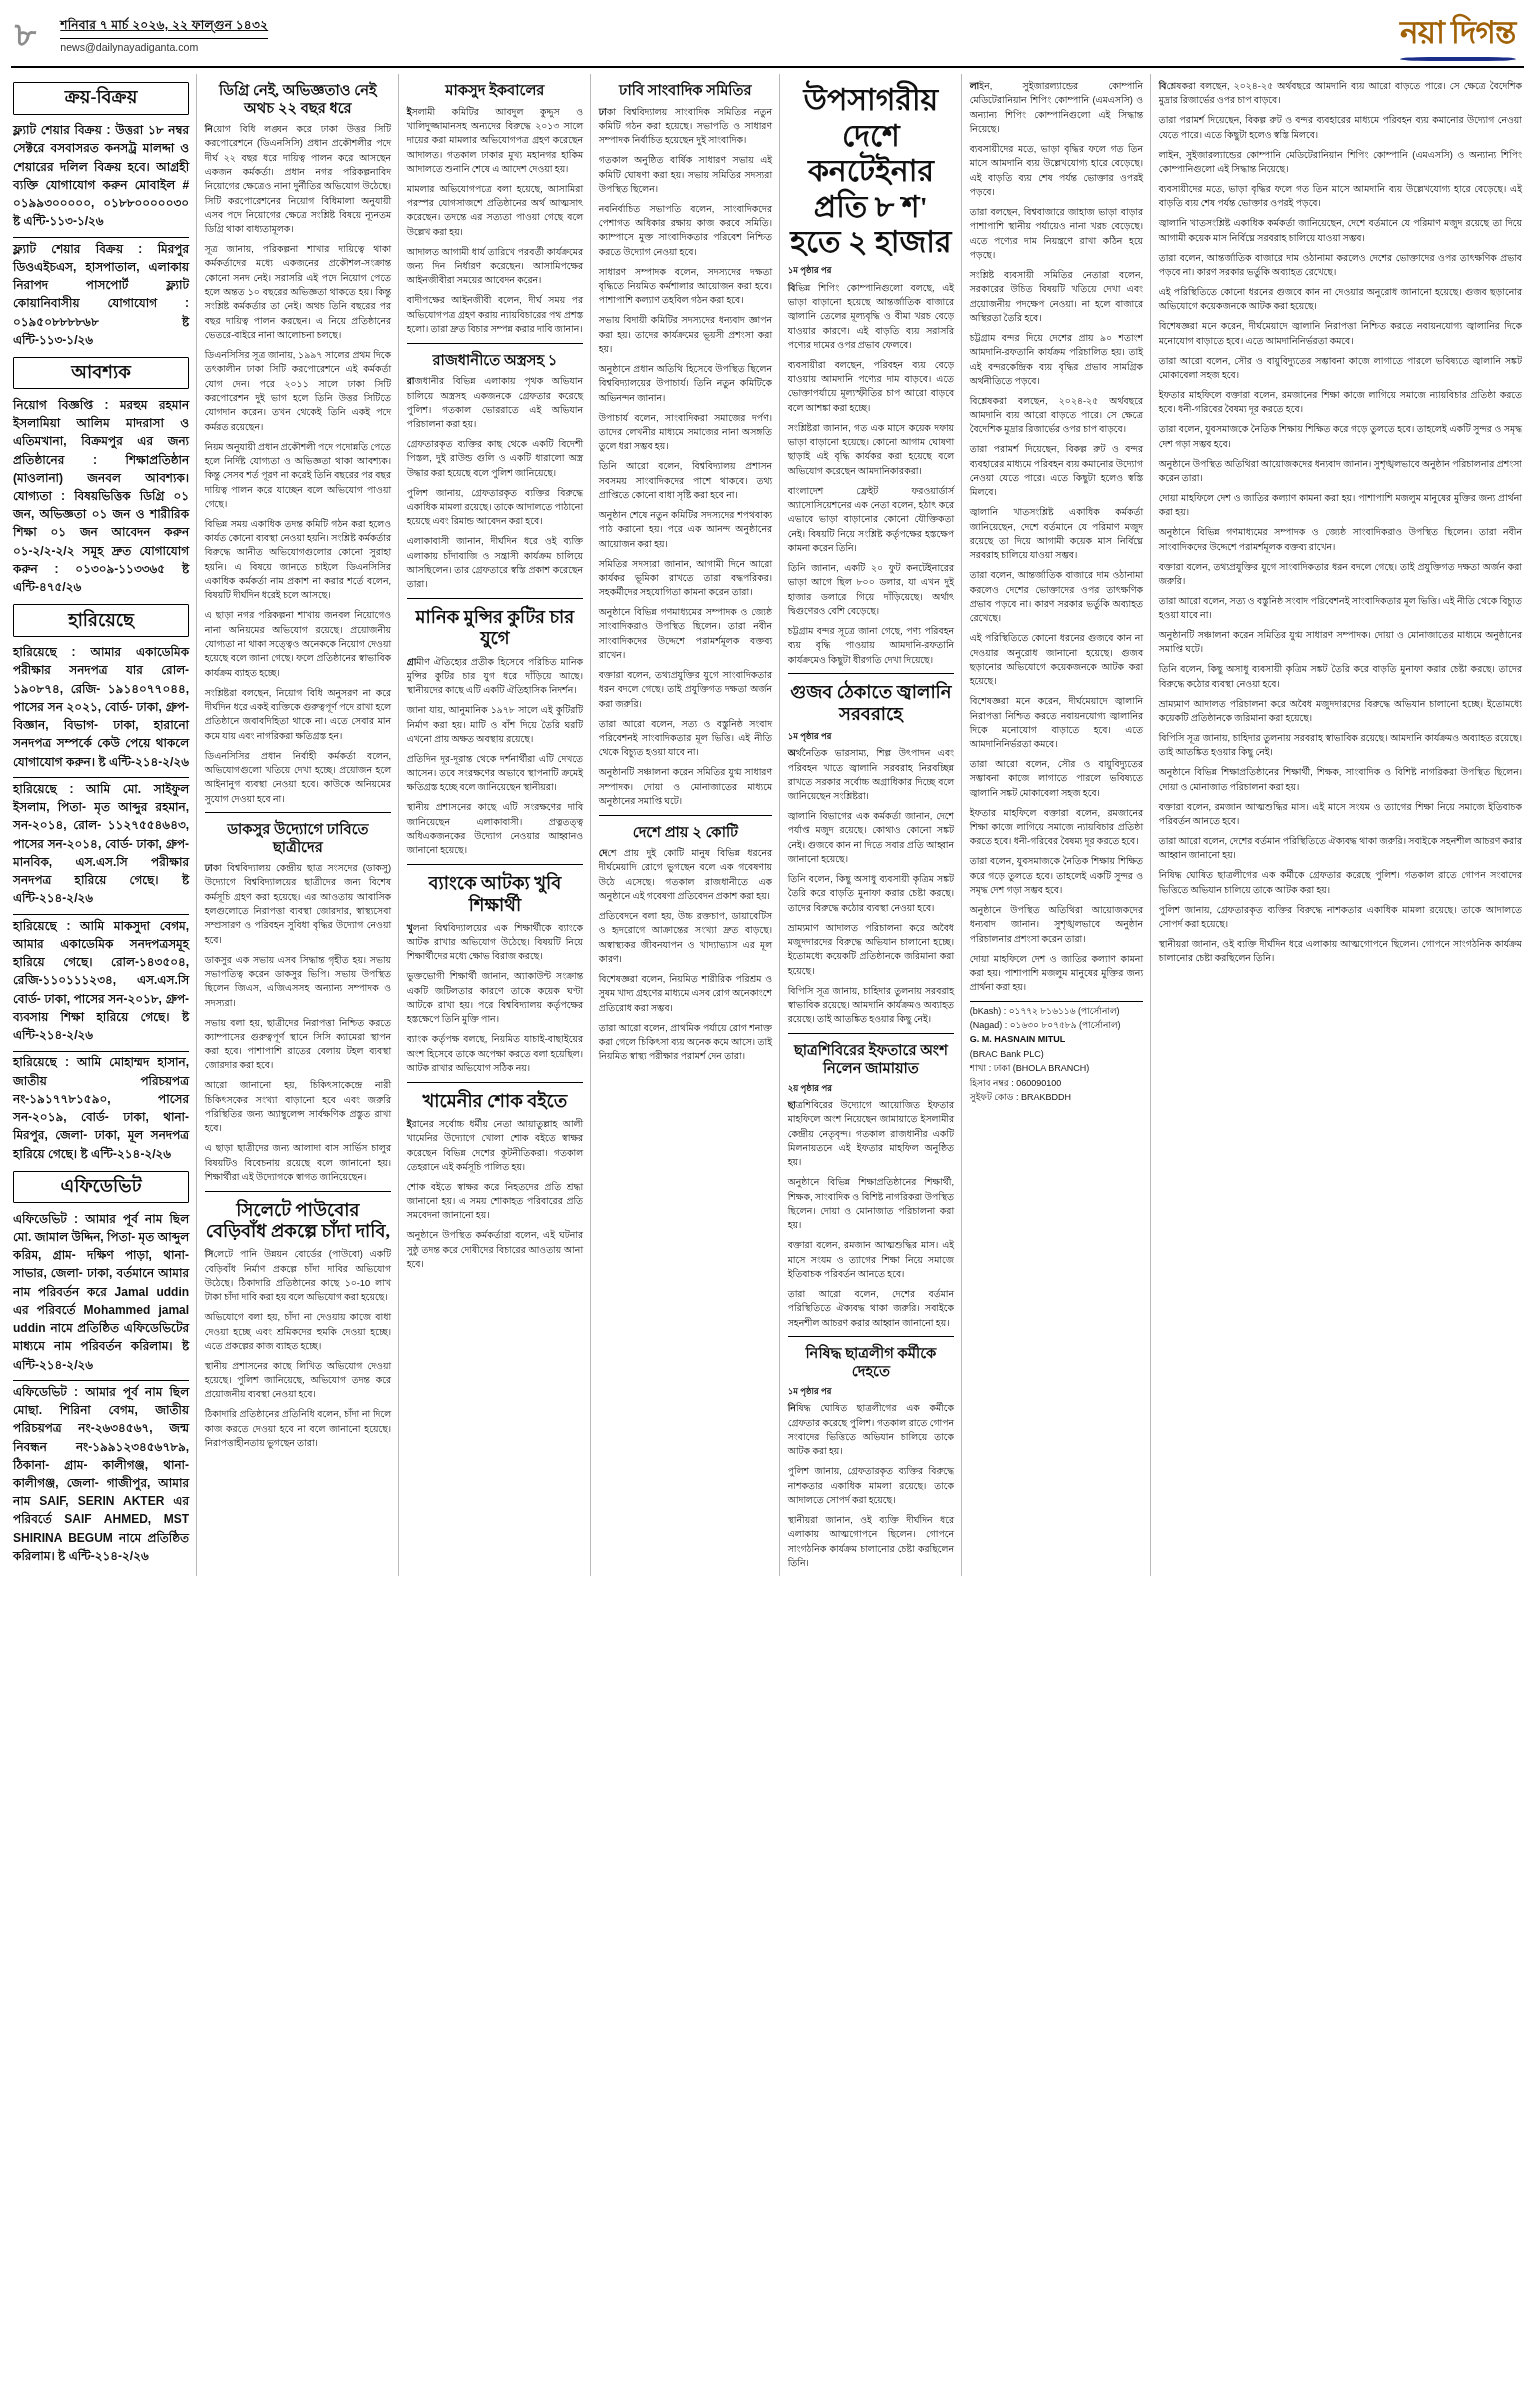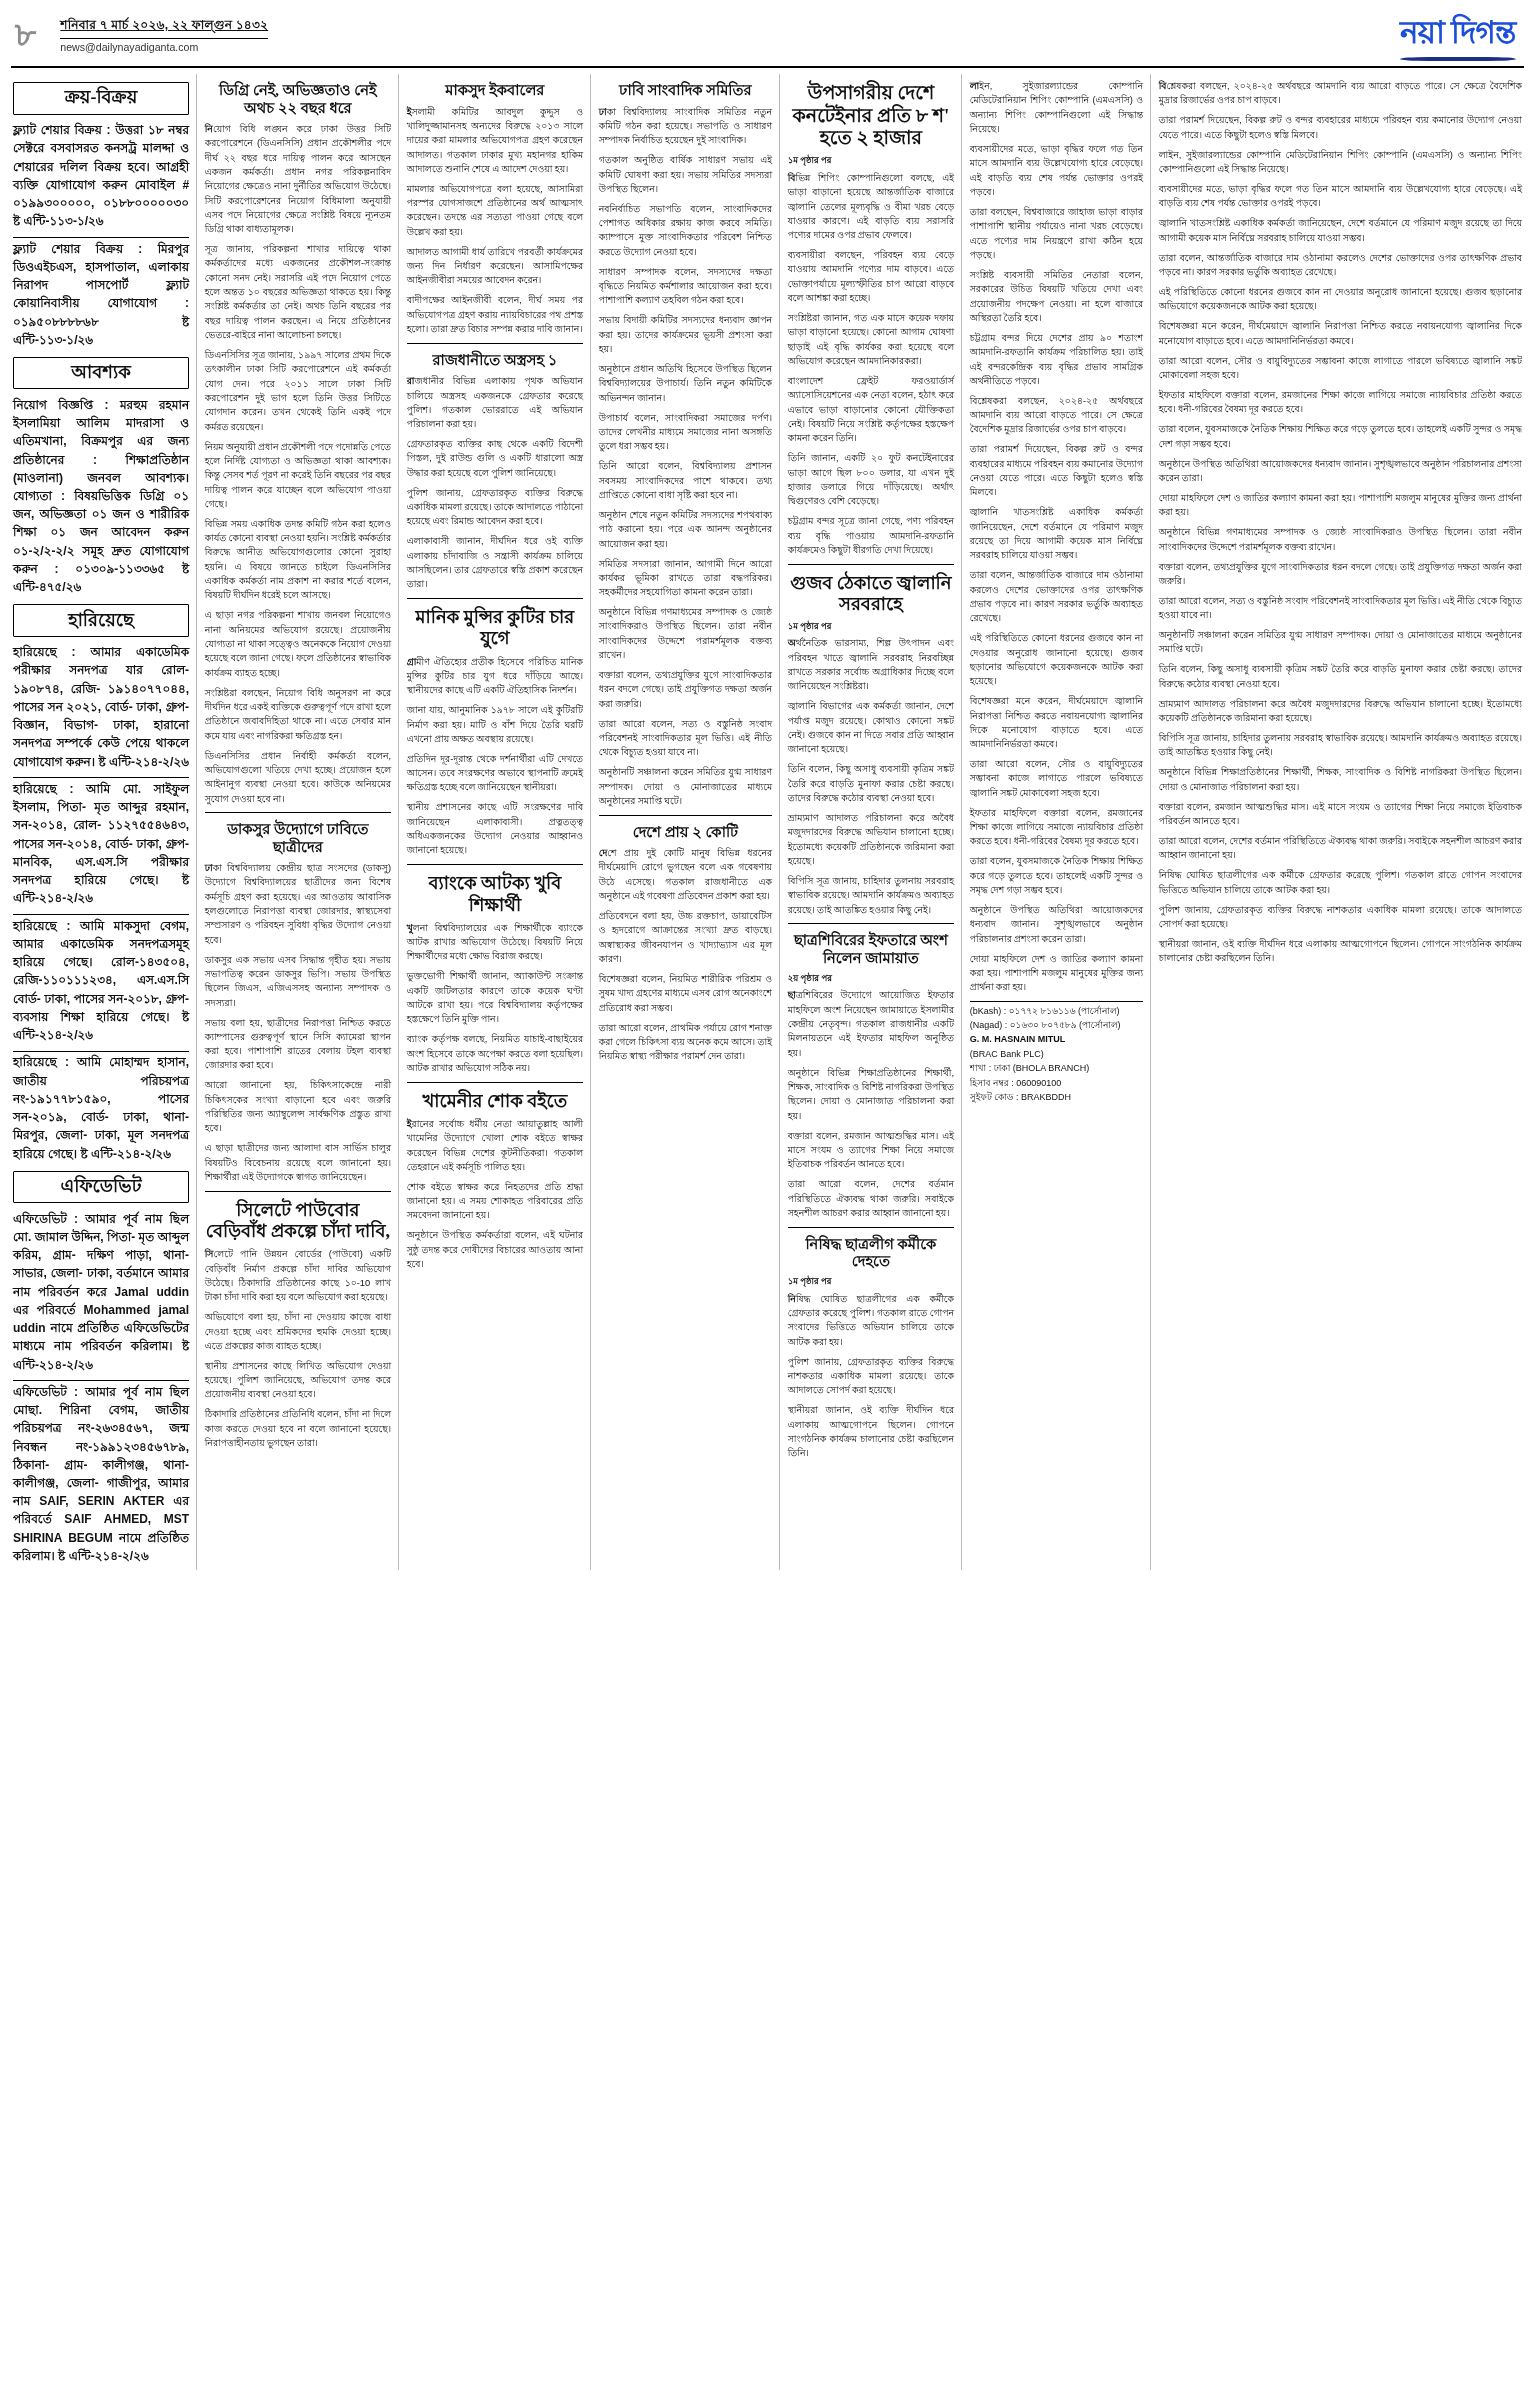--- a/index.html
+++ b/index.html
@@ -42,21 +42,21 @@
     border-bottom: 0.8px solid #000;
     display: inline-block;
     padding-bottom: 1.6px;
     margin-bottom: 2.4px;
     text-decoration: underline;
   }
   .mast-email { font-size: 10.6px; color: #333; }
   .mast-logo {
     font-size: 31px;
     font-weight: bold;
-    color: #1d4ed8;
+    color: #a16207;
     font-family: "Liberation Serif", serif;
     letter-spacing: -0.8px;
     padding-right: 8.1px;
     position: relative;
   }
   .mast-logo .swoosh {
     display: block;
     height: 4.1px;
     background: #1b2f8a;
     border-radius: 50%/100%;
@@ -77,21 +77,21 @@
   .col:first-child { padding-left: 1.6px; }
 
   
   .hl {
     font-family: "Liberation Serif", serif;
     font-weight: bold;
     text-align: center;
     line-height: 1.18;
     margin: 8.1px 0 4.9px 0;
   }
-  .hl.xl { font-size: 19px; }
+  .hl.xl { font-size: 30px; }
   .hl.lg { font-size: 18px; }
   .hl.md { font-size: 14.7px; }
   .hl.sm { font-size: 18px; }
   .hl.boxed {
     border: 1.6px solid #000;
     border-radius: 1px;
     padding: 4.1px 3.3px 4.9px 3.3px;
     margin-bottom: 6.5px;
   }
   .body {

